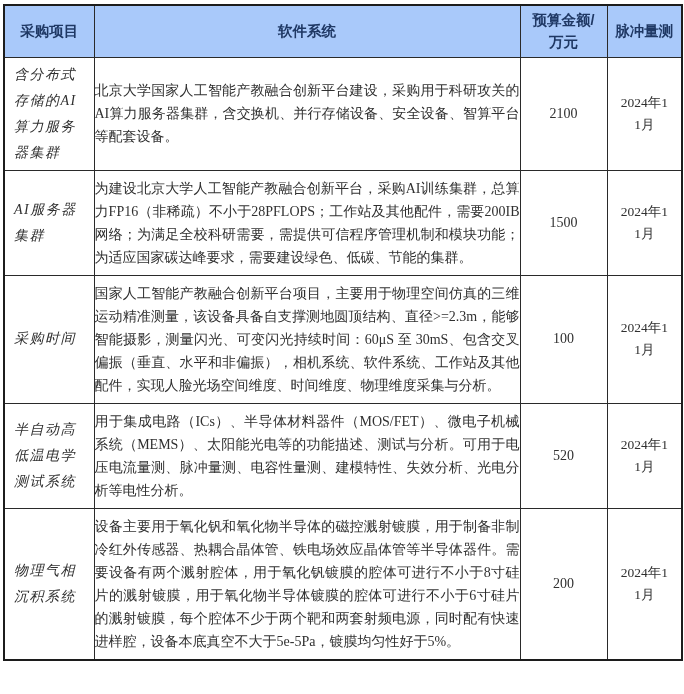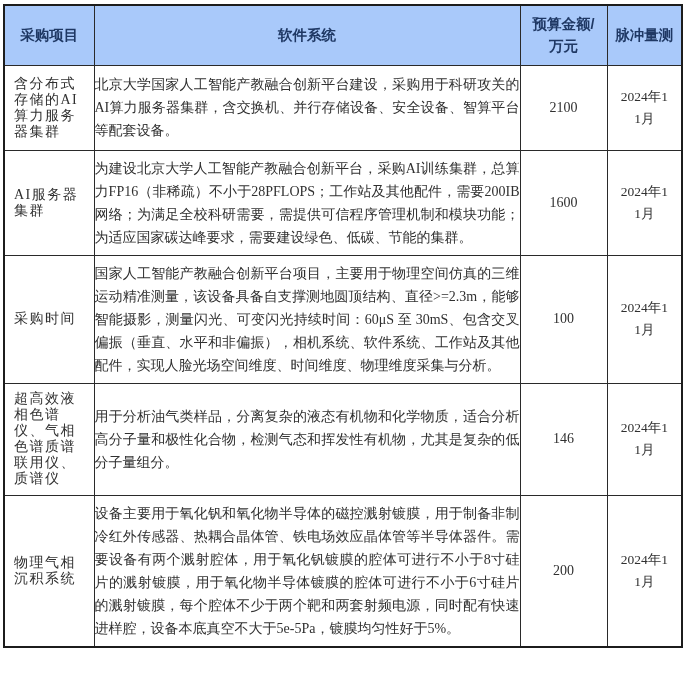--- a/index.html
+++ b/index.html
@@ -38,24 +38,25 @@
     line-height: 22px;
     text-align: center;
     border-bottom: 2px solid #1c1c1c;
     padding: 2px 4px;
   }
   thead th.budget-col {
     padding: 2px 9px;
   }
   td.item-cell {
     font-size: 14px;
-    line-height: 16px;
+    line-height: 26px;
     text-align: left;
     padding: 4px 4px 4px 9px;
     letter-spacing: 1.5px;
+    font-style: italic;
   }
   td.summary-cell {
     font-size: 14px;
     line-height: 23px;
     text-align: justify;
     padding: 6px 0;
   }
   td.budget-cell {
     font-size: 14px;
     text-align: center;
@@ -74,50 +75,50 @@
 
 <div class="table-wrap">
   <table class="procurement">
     <colgroup>
       <col style="width:90px">
       <col style="width:426px">
       <col style="width:87px">
       <col style="width:75px">
     </colgroup>
     <thead>
-      <tr style="height:60px">
+      <tr style="height:52px">
         <th>采购项目</th>
         <th>软件系统</th>
         <th class="budget-col">预算金额/万元</th>
         <th>脉冲量测</th>
       </tr>
     </thead>
     <tbody>
       <tr style="height:85px">
         <td class="item-cell">含分布式存储的AI算力服务器集群</td>
         <td class="summary-cell">北京大学国家人工智能产教融合创新平台建设，采购用于科研攻关的AI算力服务器集群，含交换机、并行存储设备、安全设备、智算平台等配套设备。</td>
         <td class="budget-cell">2100</td>
         <td class="time-cell">2024年11月</td>
       </tr>
       <tr style="height:89px">
         <td class="item-cell">AI服务器集群</td>
         <td class="summary-cell">为建设北京大学人工智能产教融合创新平台，采购AI训练集群，总算力FP16（非稀疏）不小于28PFLOPS；工作站及其他配件，需要200IB网络；为满足全校科研需要，需提供可信程序管理机制和模块功能；为适应国家碳达峰要求，需要建设绿色、低碳、节能的集群。</td>
-        <td class="budget-cell">1600</td>
+        <td class="budget-cell">1500</td>
         <td class="time-cell">2024年11月</td>
       </tr>
       <tr style="height:108px">
         <td class="item-cell">采购时间</td>
         <td class="summary-cell">国家人工智能产教融合创新平台项目，主要用于物理空间仿真的三维运动精准测量，该设备具备自支撑测地圆顶结构、直径&gt;=2.3m，能够智能摄影，测量闪光、可变闪光持续时间：60μS 至 30mS、包含交叉偏振（垂直、水平和非偏振），相机系统、软件系统、工作站及其他配件，实现人脸光场空间维度、时间维度、物理维度采集与分析。</td>
         <td class="budget-cell">100</td>
         <td class="time-cell">2024年11月</td>
       </tr>
-      <tr style="height:112px">
-        <td class="item-cell">超高效液相色谱仪、气相色谱质谱联用仪、质谱仪</td>
-        <td class="summary-cell">用于分析油气类样品，分离复杂的液态有机物和化学物质，适合分析高分子量和极性化合物，检测气态和挥发性有机物，尤其是复杂的低分子量组分。</td>
-        <td class="budget-cell">146</td>
+      <tr style="height:96px">
+        <td class="item-cell">半自动高低温电学测试系统</td>
+        <td class="summary-cell">用于集成电路（ICs）、半导体材料器件（MOS/FET）、微电子机械系统（MEMS）、太阳能光电等的功能描述、测试与分析。可用于电压电流量测、脉冲量测、电容性量测、建模特性、失效分析、光电分析等电性分析。</td>
+        <td class="budget-cell">520</td>
         <td class="time-cell">2024年11月</td>
       </tr>
       <tr style="height:131px">
         <td class="item-cell">物理气相沉积系统</td>
         <td class="summary-cell">设备主要用于氧化钒和氧化物半导体的磁控溅射镀膜，用于制备非制冷红外传感器、热耦合晶体管、铁电场效应晶体管等半导体器件。需要设备有两个溅射腔体，用于氧化钒镀膜的腔体可进行不小于8寸硅片的溅射镀膜，用于氧化物半导体镀膜的腔体可进行不小于6寸硅片的溅射镀膜，每个腔体不少于两个靶和两套射频电源，同时配有快速进样腔，设备本底真空不大于5e-5Pa，镀膜均匀性好于5%。</td>
         <td class="budget-cell">200</td>
         <td class="time-cell">2024年11月</td>
       </tr>
 
     </tbody>

